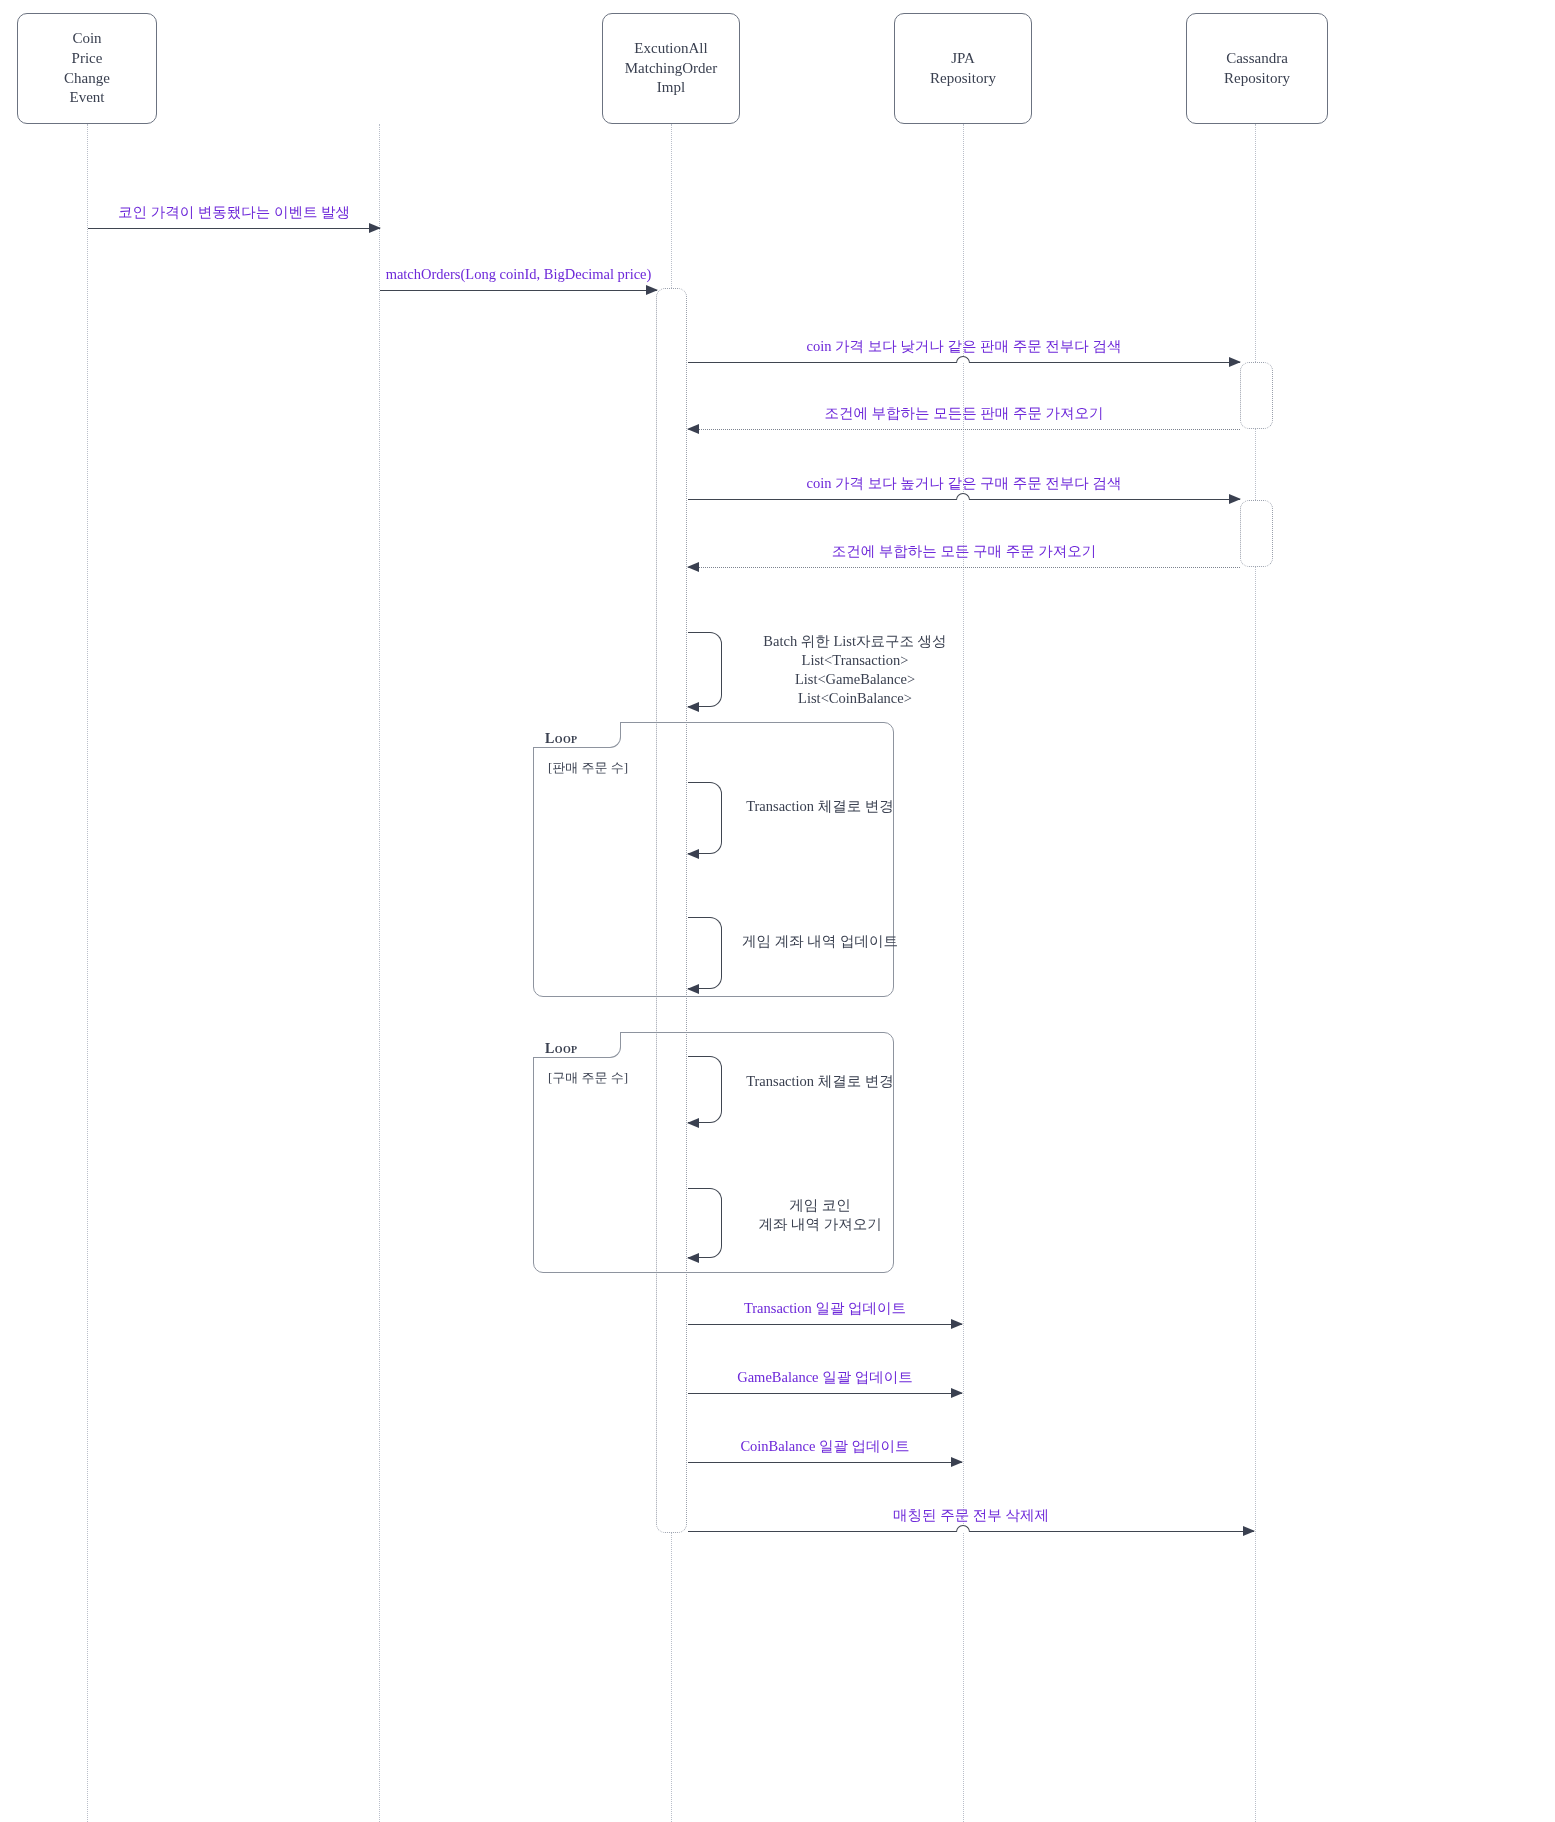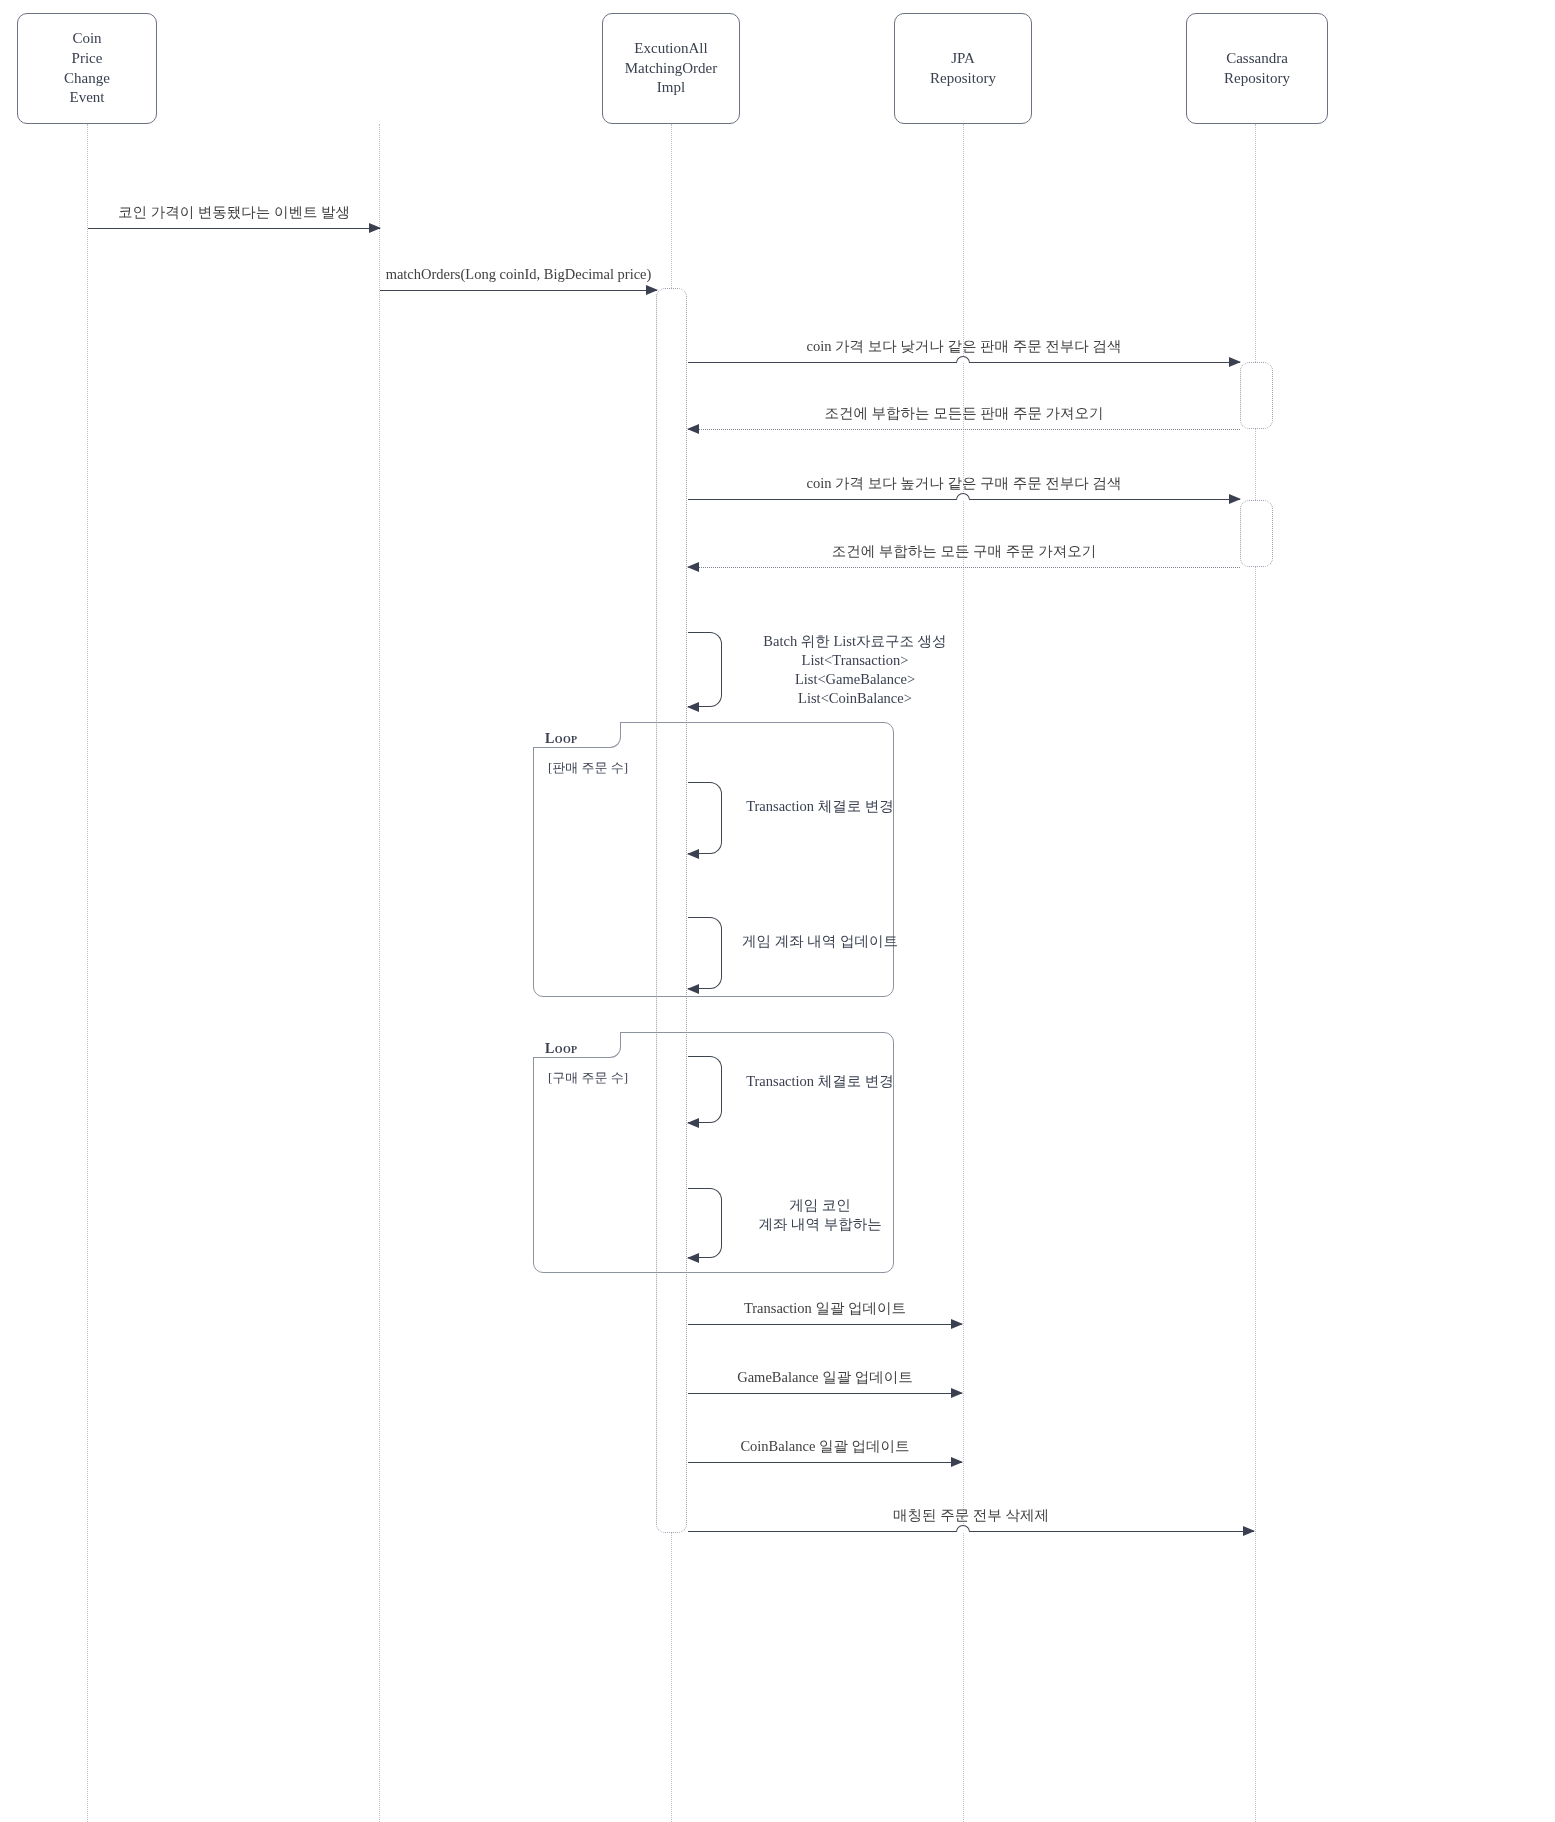--- a/index.html
+++ b/index.html
@@ -73,21 +73,21 @@
   .arrow.left { left:-1px;  border-right:12px solid #3a4050;}
 
   .msg .label{
     position:absolute;
     left:0;
     width:100%;
     bottom:6px;
     text-align:center;
     font-size:14.5px;
     line-height:1.3;
-    color:#404040;
+    color:#6d28d9;
     white-space:pre-line;
   }
 
   
   .hop{
     position:absolute;
     top:-6px;
     width:14px;height:7px;
     box-sizing:border-box;
     border:1px solid #3f4550;
@@ -274,21 +274,21 @@
     <div class="hook"></div>
     <div class="ahead"></div>
   </div>
   <div class="self-label" style="left:730px; top:1072px; width:180px;">Transaction 체결로 변경</div>
 
   <div class="self" style="left:688px; top:1188px; width:34px; height:70px;">
     <div class="hook"></div>
     <div class="ahead"></div>
   </div>
   <div class="self-label" style="left:730px; top:1196px; width:180px;">게임 코인
-계좌 내역 부합하는</div>
+계좌 내역 가져오기</div>
 
   <div class="msg sync" style="left:688px; top:1324px; width:274px;">
     <div class="line"></div>
     <div class="arrow right"></div>
     <div class="label">Transaction 일괄 업데이트</div>
   </div>
 
   <div class="msg sync" style="left:688px; top:1393px; width:274px;">
     <div class="line"></div>
     <div class="arrow right"></div>

